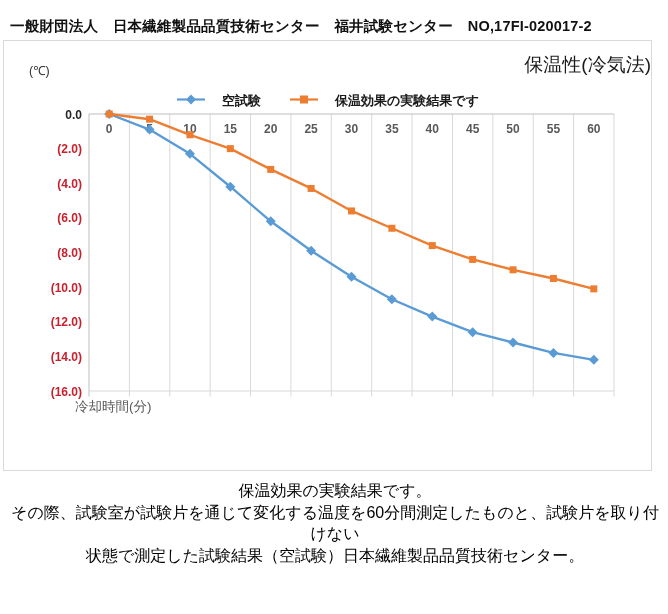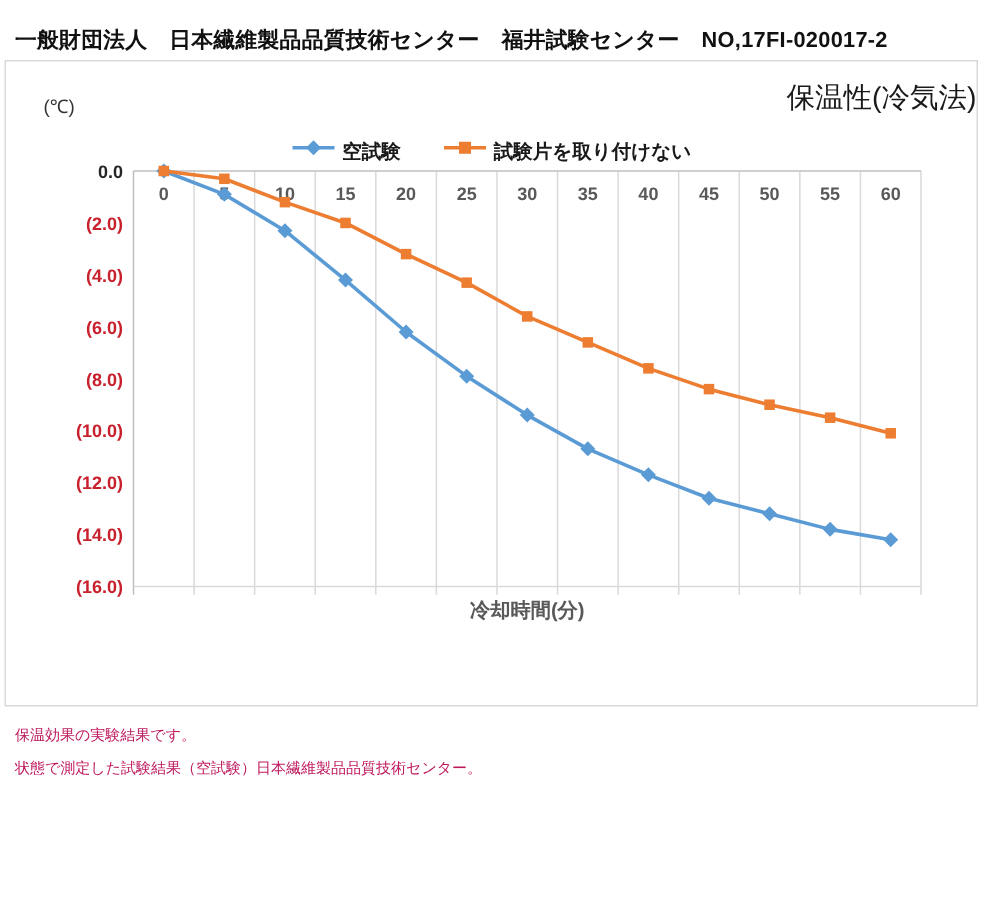--- a/index.html
+++ b/index.html
@@ -22,30 +22,30 @@
     position:absolute;left:0;top:11px;width:100%;text-align:right;
     font-size:19px;font-weight:normal;color:#1a1a1a;
   }
   .unit-label{
     position:absolute;left:25px;top:21px;font-size:12.5px;color:#333;
   }
   .legend{
     position:absolute;left:0;top:51px;width:100%;
     display:flex;justify-content:center;align-items:center;gap:28px;
   }
-  .legend-item{display:flex;align-items:flex-start;gap:4px;}
+  .legend-item{display:flex;align-items:flex-start;gap:16px;}
   .legend-item .lab{font-size:13px;font-weight:bold;color:#1a1a1a;}
   .plot-svg{position:absolute;left:0;top:0;}
   .x-axis-title{
-    position:absolute;left:85px;top:357px;width:525px;text-align:center;
-    font-size:13.5px;font-weight:bold;color:#595959;
+    position:absolute;left:71px;top:357px;width:525px;
+    font-size:13.5px;font-weight:normal;color:#595959;
   }
   .description{
     position:absolute;left:10px;top:480px;width:650px;
-    font-size:10px;line-height:21.5px;color:#be185d;
+    font-size:16px;line-height:21.5px;color:#000000;text-align:center;
   }
 </style>
 </head>
 <body>
 
 <div class="header">一般財団法人　日本繊維製品品質技術センター　福井試験センター　NO,17FI-020017-2</div>
 
 <div class="chart-box">
   <svg class="plot-svg" id="plot" width="647" height="429" viewBox="0 0 647 429">
       <line x1="125.38461538461539" y1="73" x2="125.38461538461539" y2="355.5" stroke="#D9D9D9" stroke-width="1"></line>
@@ -127,22 +127,23 @@
             <line x1="1" y1="6.5" x2="29" y2="6.5" stroke="#5B9BD5" stroke-width="2.2"></line>
             <path d="M 15 1.5 L 20 6.5 L 15 11.5 L 10 6.5 Z" fill="#5B9BD5"></path>
           </svg></span>
       <span class="lab">空試験</span>
     </div>
     <div class="legend-item">
       <span class="sw" id="sw1"><svg width="30" height="13" viewBox="0 0 30 13">
             <line x1="1" y1="6.5" x2="29" y2="6.5" stroke="#ED7D31" stroke-width="2.2"></line>
             <rect x="11" y="2.5" width="8" height="8" fill="#ED7D31"></rect>
           </svg></span>
-      <span class="lab">試験片を取り付けない</span>
+      <span class="lab">保温効果の実験結果です</span>
     </div>
   </div>
   <div class="x-axis-title">冷却時間(分)</div>
 </div>
 
 <div class="description">
   <div>保温効果の実験結果です。</div>
+  <div>その際、試験室が試験片を通じて変化する温度を60分間測定したものと、試験片を取り付けない</div>
   <div>状態で測定した試験結果（空試験）日本繊維製品品質技術センター。</div>
 </div>
 
 </body></html>

